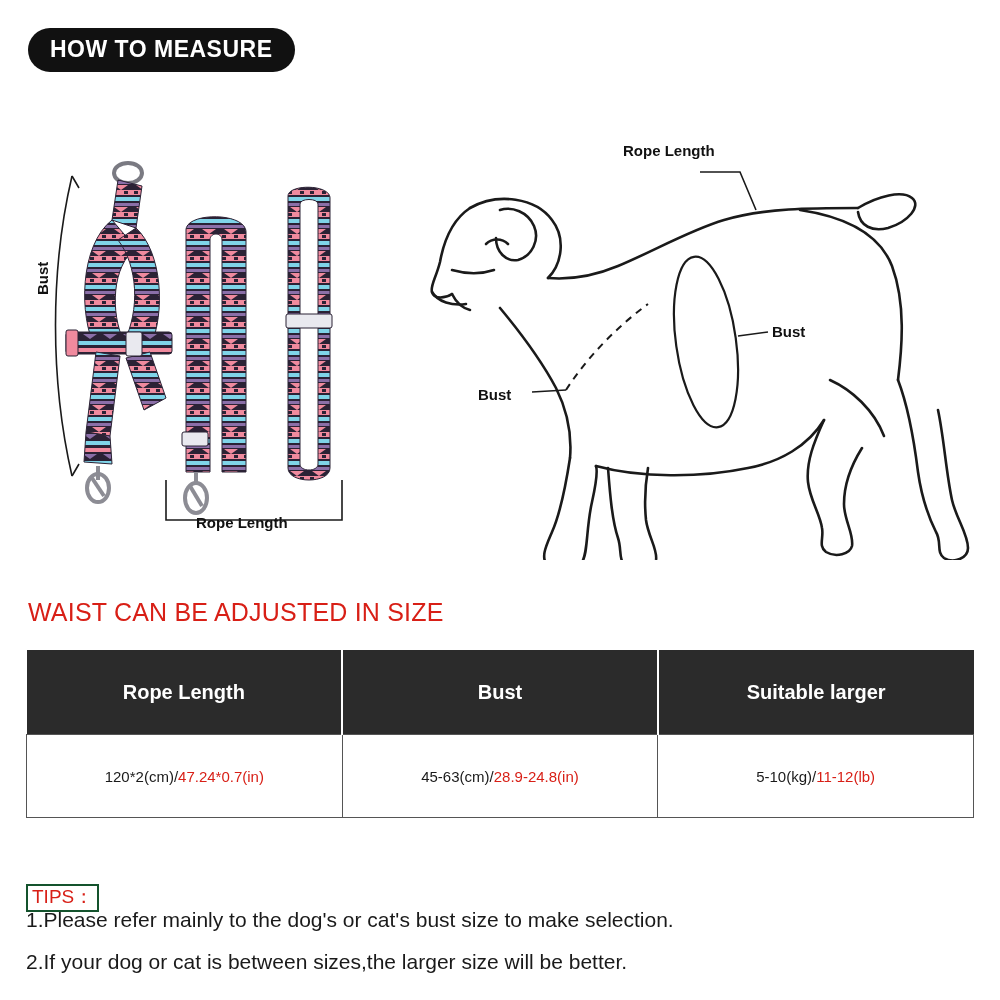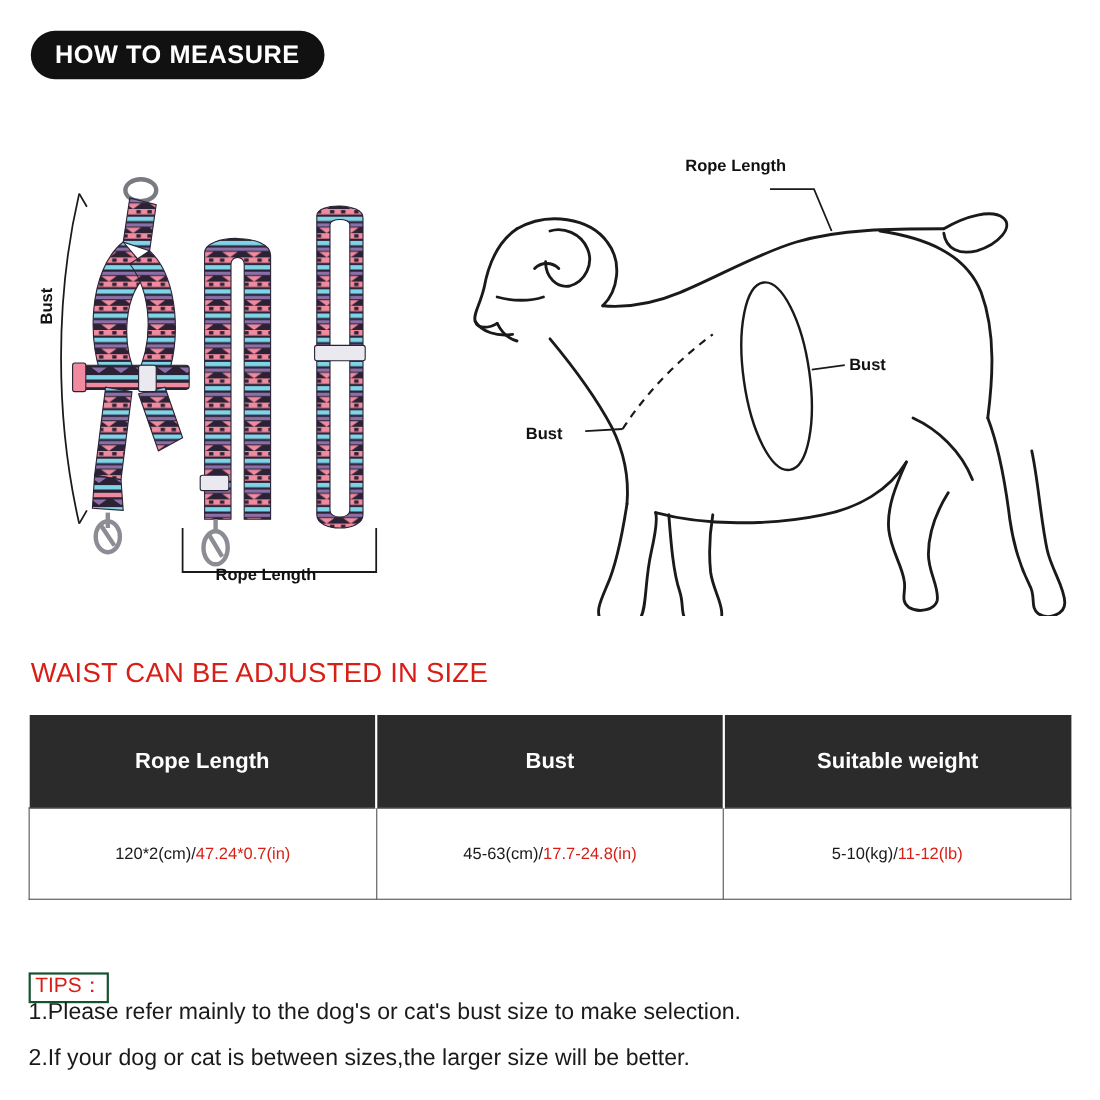--- a/index.html
+++ b/index.html
@@ -279,27 +279,27 @@
     <div class="lbl lbl-bust-mid">Bust</div>
   </div>
 
   <div class="section-title">WAIST CAN BE ADJUSTED IN SIZE</div>
 
   <table class="size-table">
     <thead>
       <tr>
         <th>Rope Length</th>
         <th>Bust</th>
-        <th>Suitable weight</th>
+        <th>Suitable larger</th>
       </tr>
     </thead>
     <tbody>
       <tr>
         <td><span>120*2(cm)/</span><span class="alt">47.24*0.7(in)</span></td>
-        <td><span>45-63(cm)/</span><span class="alt">17.7-24.8(in)</span></td>
+        <td><span>45-63(cm)/</span><span class="alt">28.9-24.8(in)</span></td>
         <td><span>5-10(kg)/</span><span class="alt">11-12(lb)</span></td>
       </tr>
     </tbody>
   </table>
 
   <div class="tips-label">TIPS：</div>
   <div class="tips-line tips-line-1">1.Please refer mainly to the dog's or cat's  bust size to make selection.</div>
   <div class="tips-line tips-line-2">2.If your dog or cat is between sizes,the larger size will be better.</div>
 
 </div>

